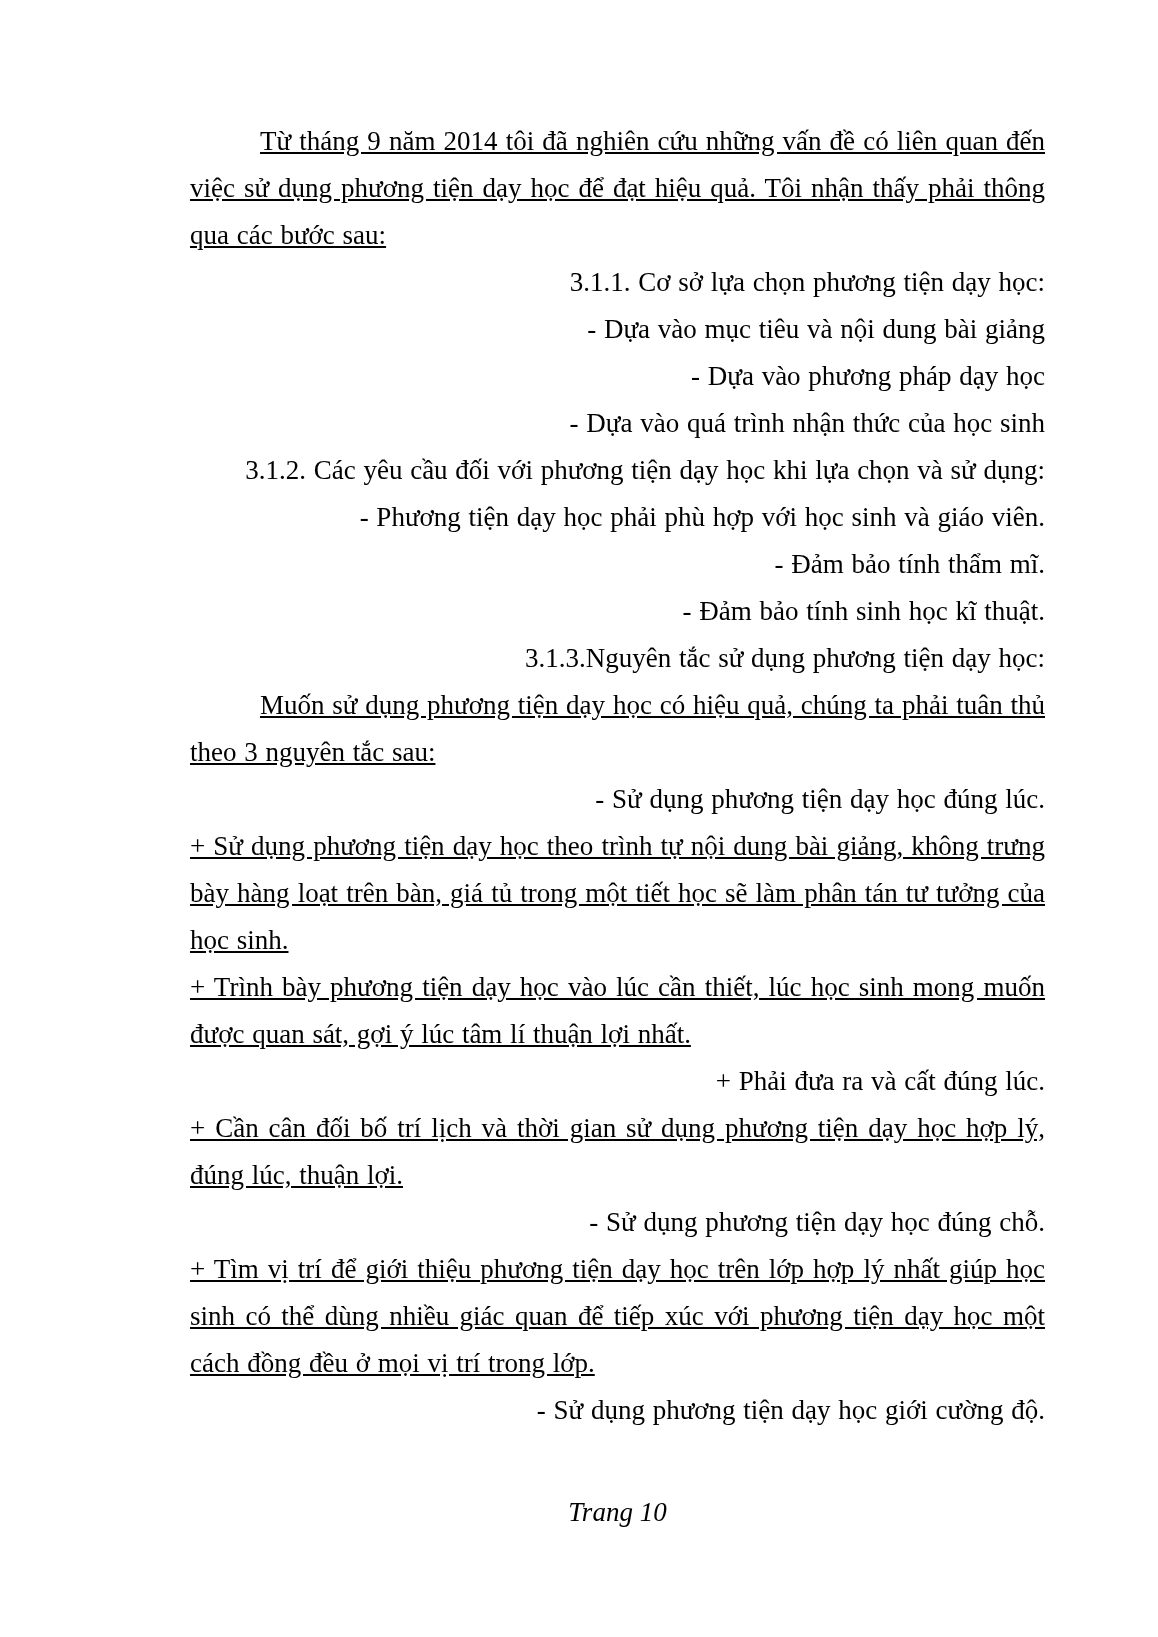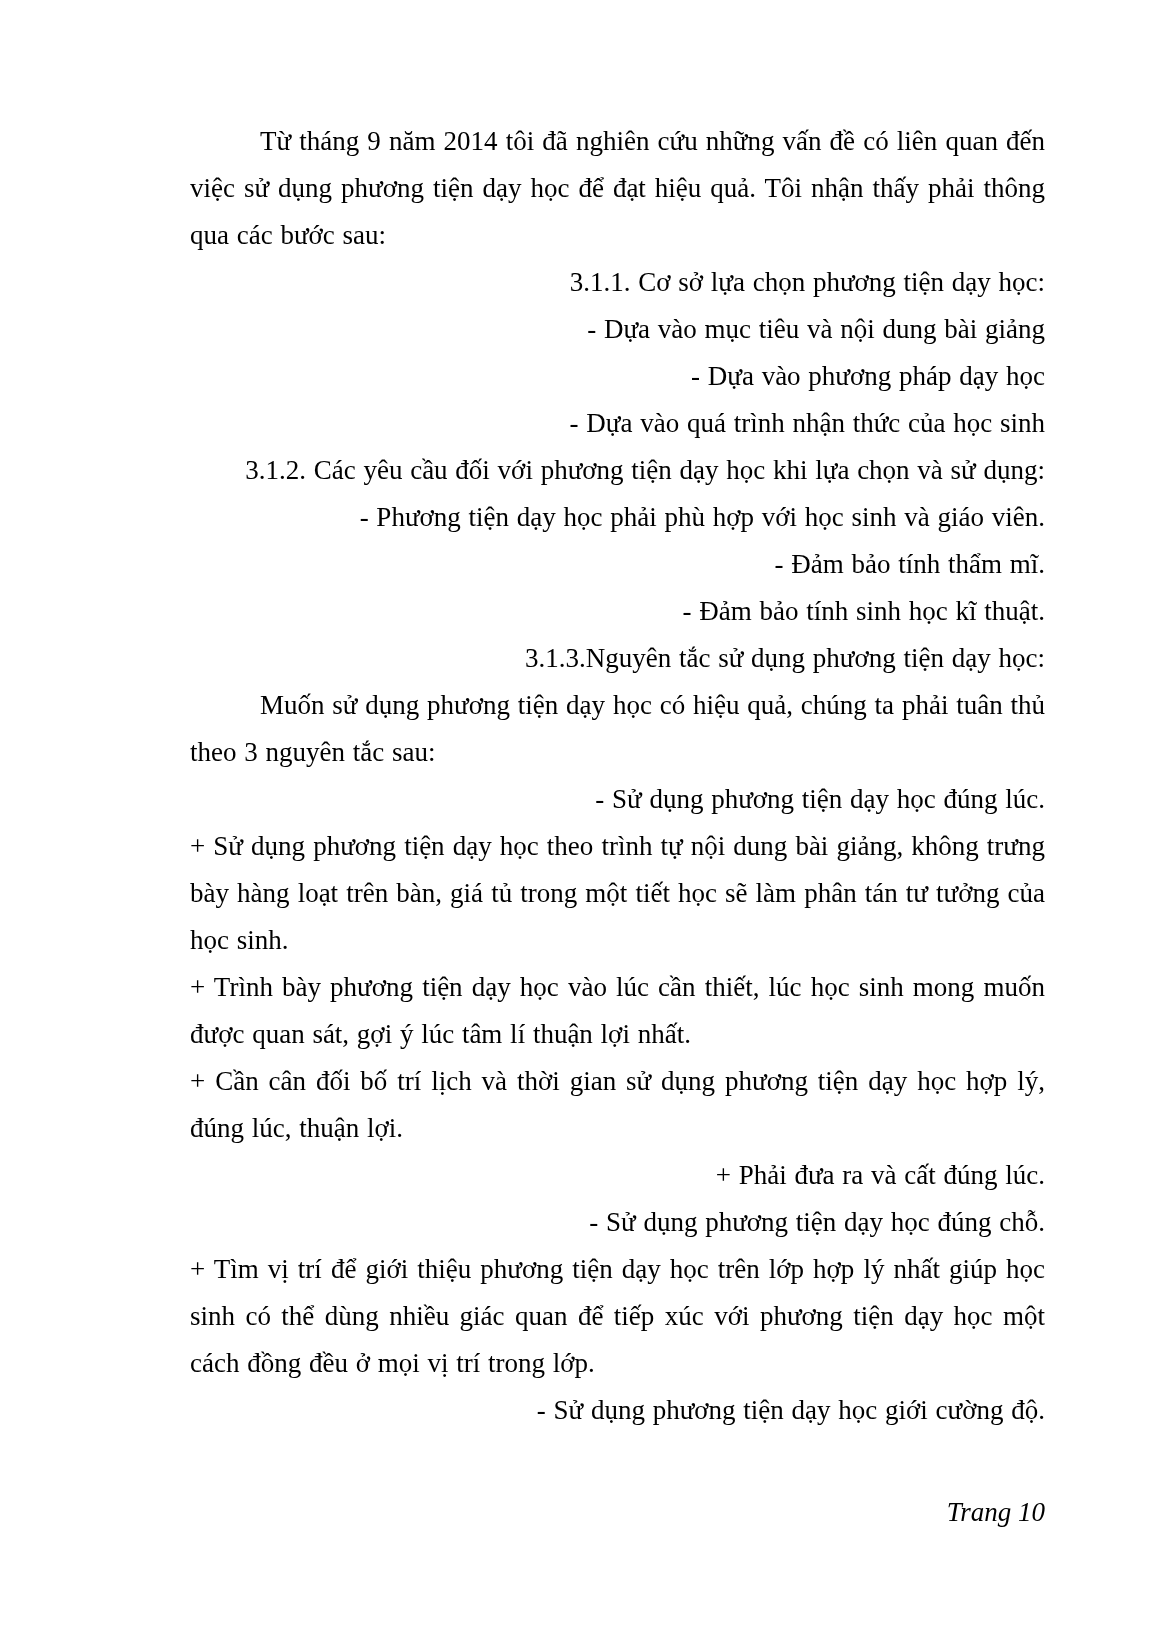--- a/index.html
+++ b/index.html
@@ -25,30 +25,31 @@
   .para {
     margin: 0;
     padding: 0;
     font-size: 27px;
     line-height: 47px;
     text-align: right;
     word-spacing: 1px;
   }
   .justify {
     text-align: justify;
+    text-decoration: underline;
   }
   .indent {
     text-indent: 70px;
   }
   .footer {
     margin-top: 55px;
     font-size: 27px;
     line-height: 47px;
     font-style: italic;
-    text-align: right;
+    text-align: center;
   }
 </style>
 </head>
 <body>
 
 <div class="page">
   <div>
     <p class="para indent justify">Từ tháng 9 năm 2014 tôi đã nghiên cứu những vấn đề có liên quan đến việc sử dụng phương tiện dạy học để đạt hiệu quả. Tôi nhận thấy phải thông qua các bước sau:</p>
     <p class="para">3.1.1. Cơ sở lựa chọn phương tiện dạy học:</p>
     <p class="para">- Dựa vào mục tiêu và nội dung bài giảng</p>
@@ -56,22 +57,22 @@
     <p class="para">- Dựa vào quá trình nhận thức của học sinh</p>
     <p class="para">3.1.2. Các yêu cầu đối với phương tiện dạy học khi lựa chọn và sử dụng:</p>
     <p class="para">- Phương tiện dạy học phải phù hợp với học sinh và giáo viên.</p>
     <p class="para">- Đảm bảo tính thẩm mĩ.</p>
     <p class="para">- Đảm bảo tính sinh học kĩ thuật.</p>
     <p class="para">3.1.3.Nguyên tắc sử dụng phương tiện dạy học:</p>
     <p class="para indent justify">Muốn sử dụng phương tiện dạy học có hiệu quả, chúng ta phải tuân thủ theo 3 nguyên tắc sau:</p>
     <p class="para">- Sử dụng phương tiện dạy học đúng lúc.</p>
     <p class="para justify">+ Sử dụng phương tiện dạy học theo trình tự nội dung bài giảng, không trưng bày hàng loạt trên bàn, giá tủ trong một tiết học sẽ làm phân tán tư tưởng của học sinh.</p>
     <p class="para justify">+ Trình bày phương tiện dạy học vào lúc cần thiết, lúc học sinh mong muốn được quan sát, gợi ý lúc tâm lí thuận lợi nhất.</p>
+    <p class="para">+ Phải đưa ra và cất đúng lúc.</p>
     <p class="para justify">+ Cần cân đối bố trí lịch và thời gian sử dụng phương tiện dạy học hợp lý, đúng lúc, thuận lợi.</p>
-    <p class="para">+ Phải đưa ra và cất đúng lúc.</p>
     <p class="para">- Sử dụng phương tiện dạy học đúng chỗ.</p>
     <p class="para justify">+ Tìm vị trí để giới thiệu phương tiện dạy học trên lớp hợp lý nhất giúp học sinh có thể dùng nhiều giác quan để tiếp xúc với phương tiện dạy học một cách đồng đều ở mọi vị trí trong lớp.</p>
     <p class="para">- Sử dụng phương tiện dạy học giới cường độ.</p>
   </div>
 
   <div class="footer">
     <span>Trang 10</span>
   </div>
 </div>
 

